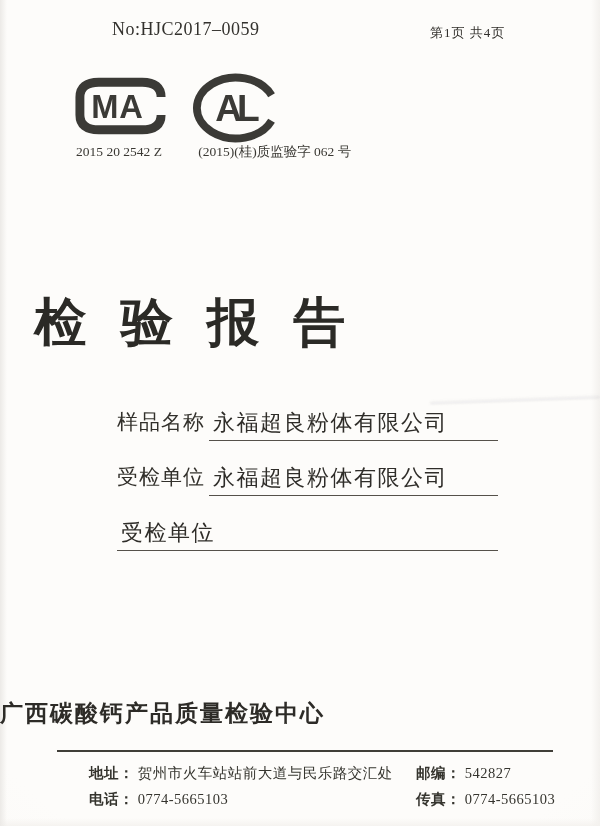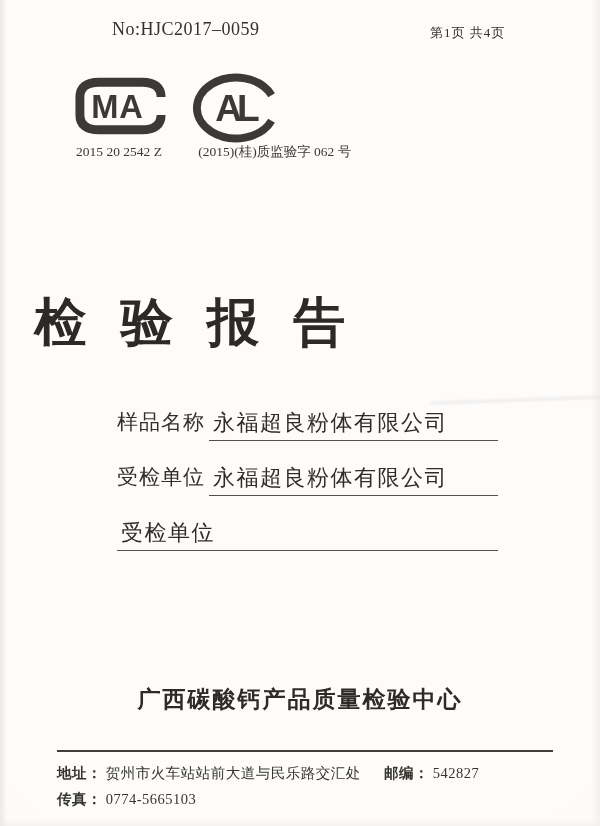--- a/index.html
+++ b/index.html
@@ -57,34 +57,33 @@
   }
   .field-value-wrap{
     flex:1;
     border-bottom:1.5px solid #55514a;
     padding:0 0 2px 4px;
   }
   .field-value{
     font-size:22px;letter-spacing:1.5px;color:#2f2d29;white-space:nowrap;
   }
   .org-name{
-    position:absolute;left:0;top:684px;width:100%;
-    text-align:center;
+    position:absolute;left:0;top:698px;width:100%;
     font-size:23px;font-weight:bold;letter-spacing:2px;color:#2d2b27;
     white-space:nowrap;
   }
   .footer-rule{
     position:absolute;left:57px;top:750px;width:496px;height:2px;
     background:#403e38;
   }
   .footer{
     position:absolute;left:57px;top:764px;width:496px;
     font-size:14.5px;color:#35342e;
   }
-  .footer-row{display:flex;margin-bottom:7px;}
+  .footer-row{display:flex;margin-bottom:7px;margin-left:32px;}
   .footer-cell-left{flex:0 0 327px;white-space:nowrap;}
   .footer-cell-right{flex:1;white-space:nowrap;}
   .footer-label{font-weight:bold;letter-spacing:0.5px;}
   .footer-value{letter-spacing:0.5px;}
   .logo-stroke{stroke:#3b3a36;fill:none;}
   .logo-letters{
     fill:#3b3a36;
     font-family:"Liberation Sans","DejaVu Sans",sans-serif;
     font-weight:bold;
   }
@@ -145,20 +144,24 @@
       <span class="footer-cell-left">
         <span class="footer-label">地址：</span>
         <span class="footer-value">贺州市火车站站前大道与民乐路交汇处</span>
       </span>
       <span class="footer-cell-right">
         <span class="footer-label">邮编：</span>
         <span class="footer-value">542827</span>
       </span>
     </div>
     <div class="footer-row">
+      <span class="footer-cell-left">
+        <span class="footer-label">电话：</span>
+        <span class="footer-value">0774-5665103</span>
+      </span>
       <span class="footer-cell-right">
         <span class="footer-label">传真：</span>
         <span class="footer-value">0774-5665103</span>
       </span>
     </div>
   </div>
 
 </div>
 
 </body></html>

